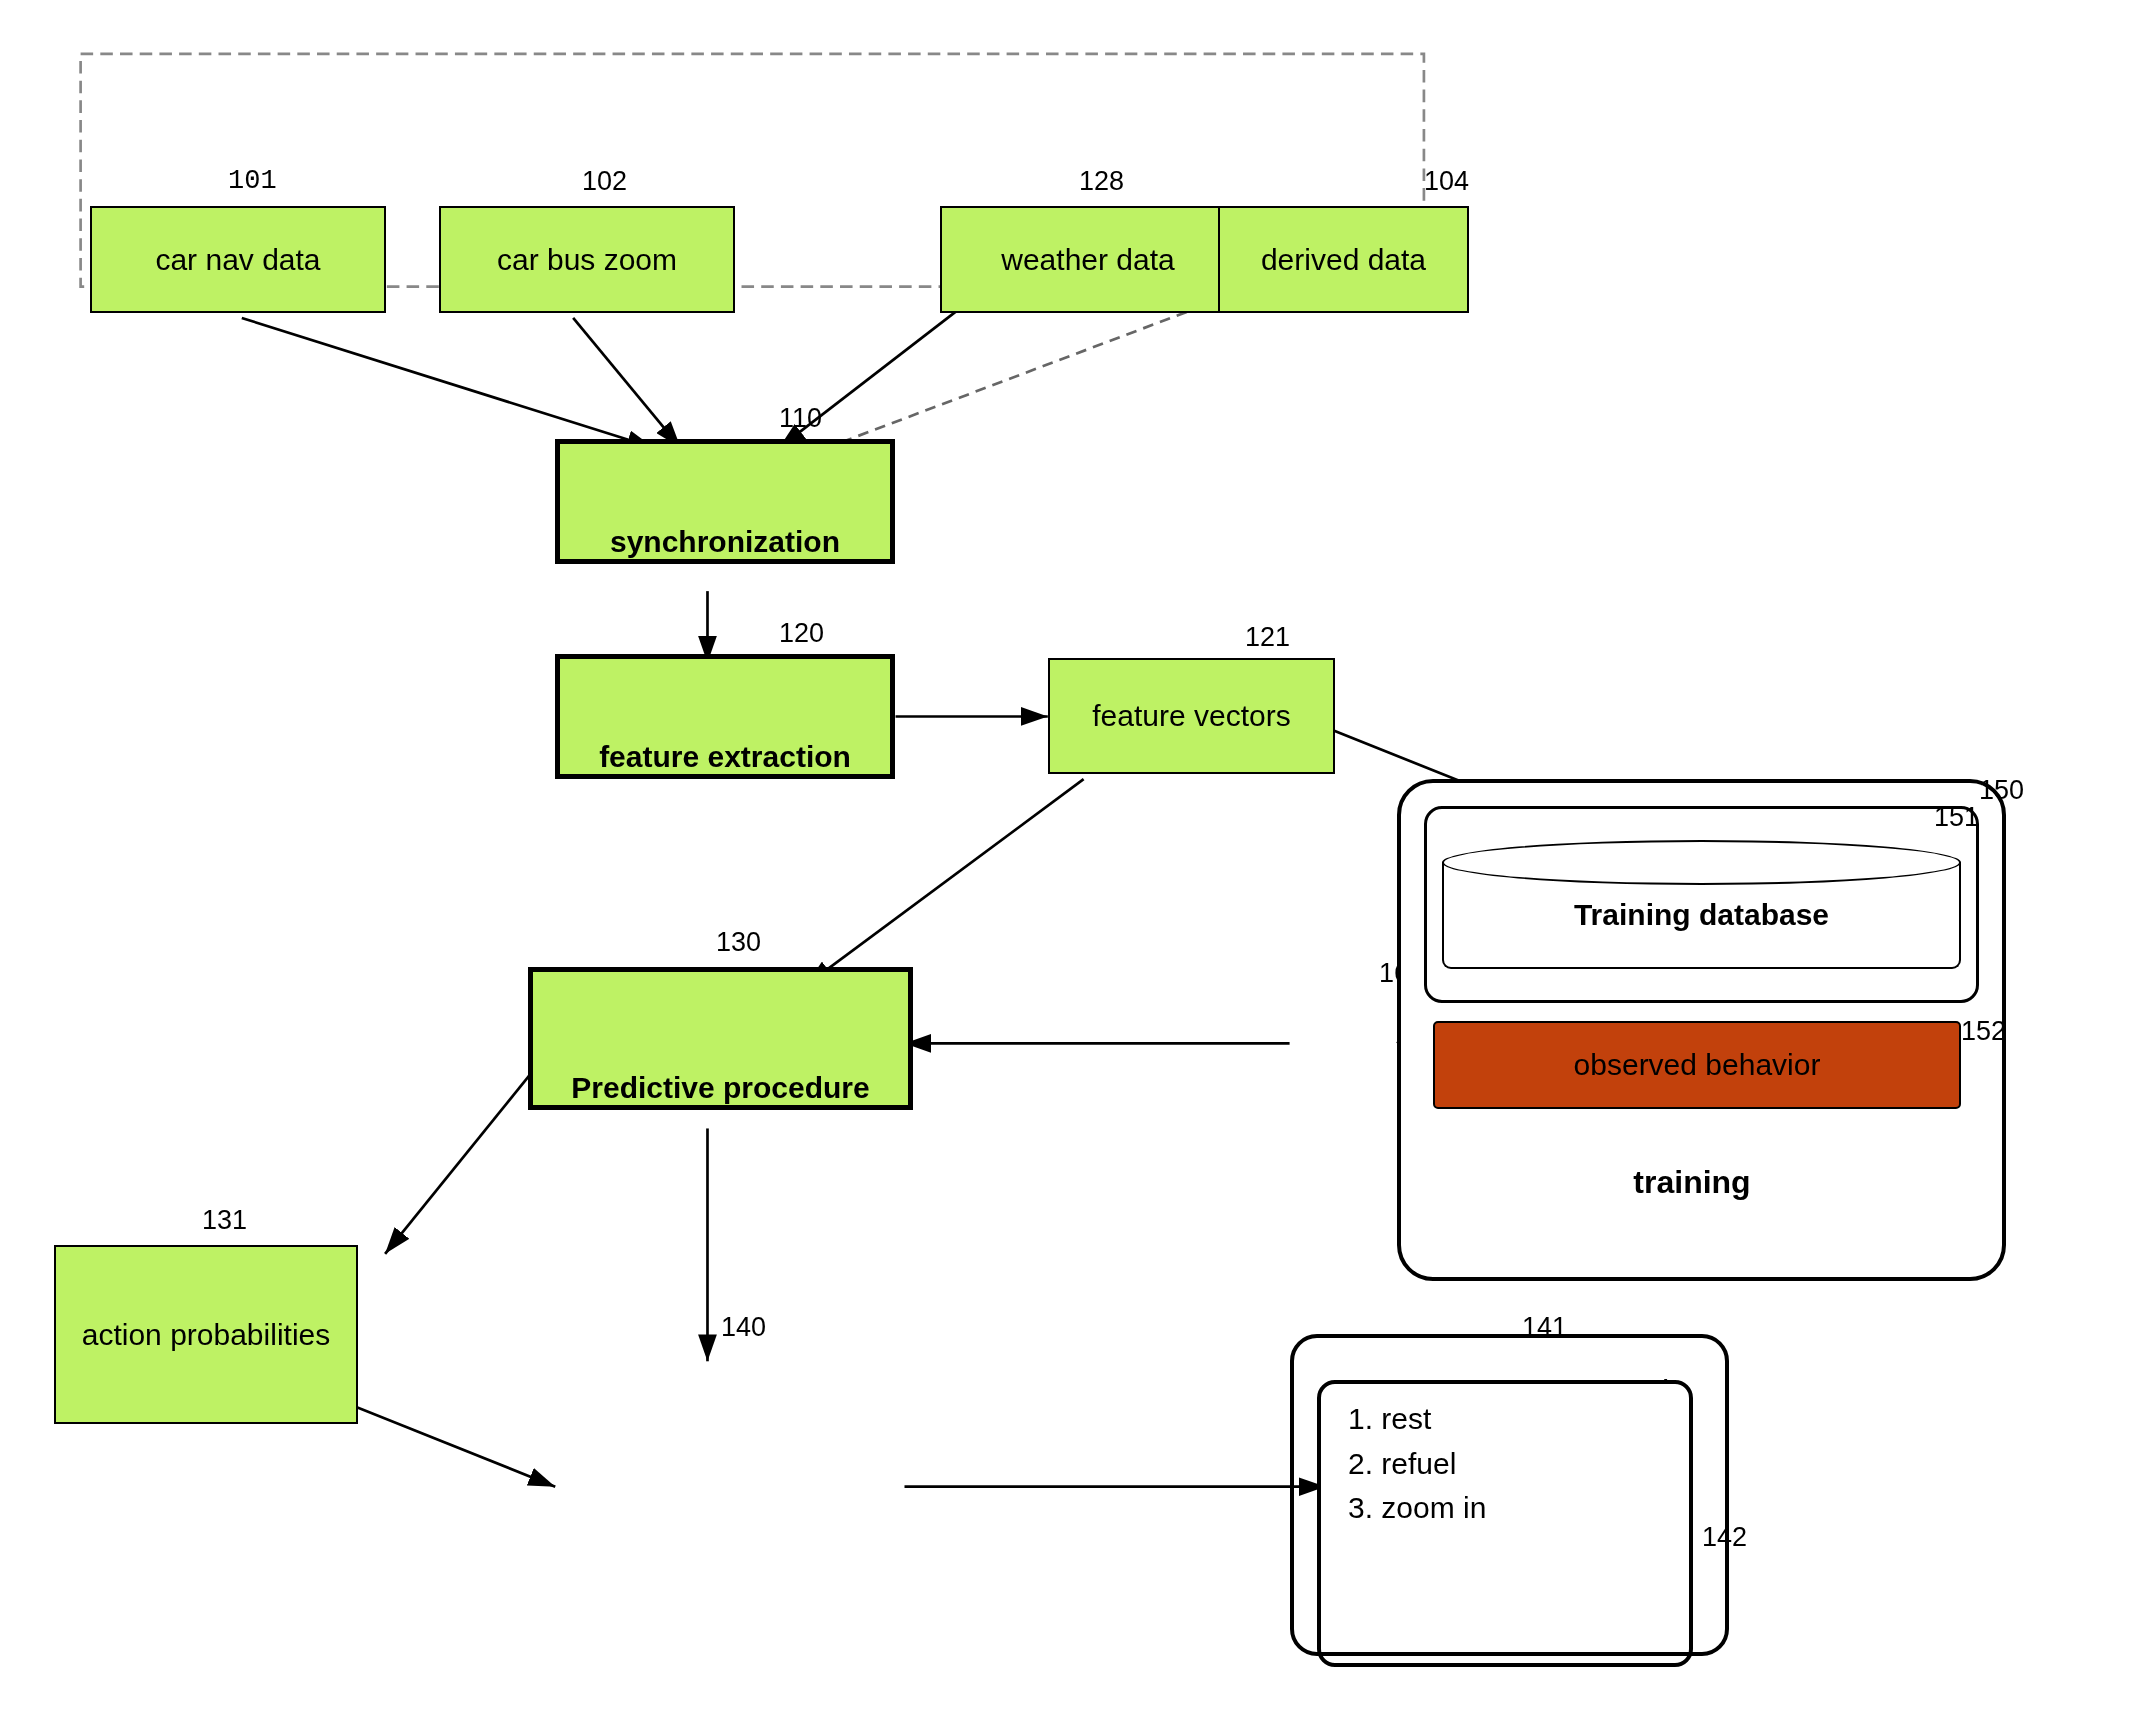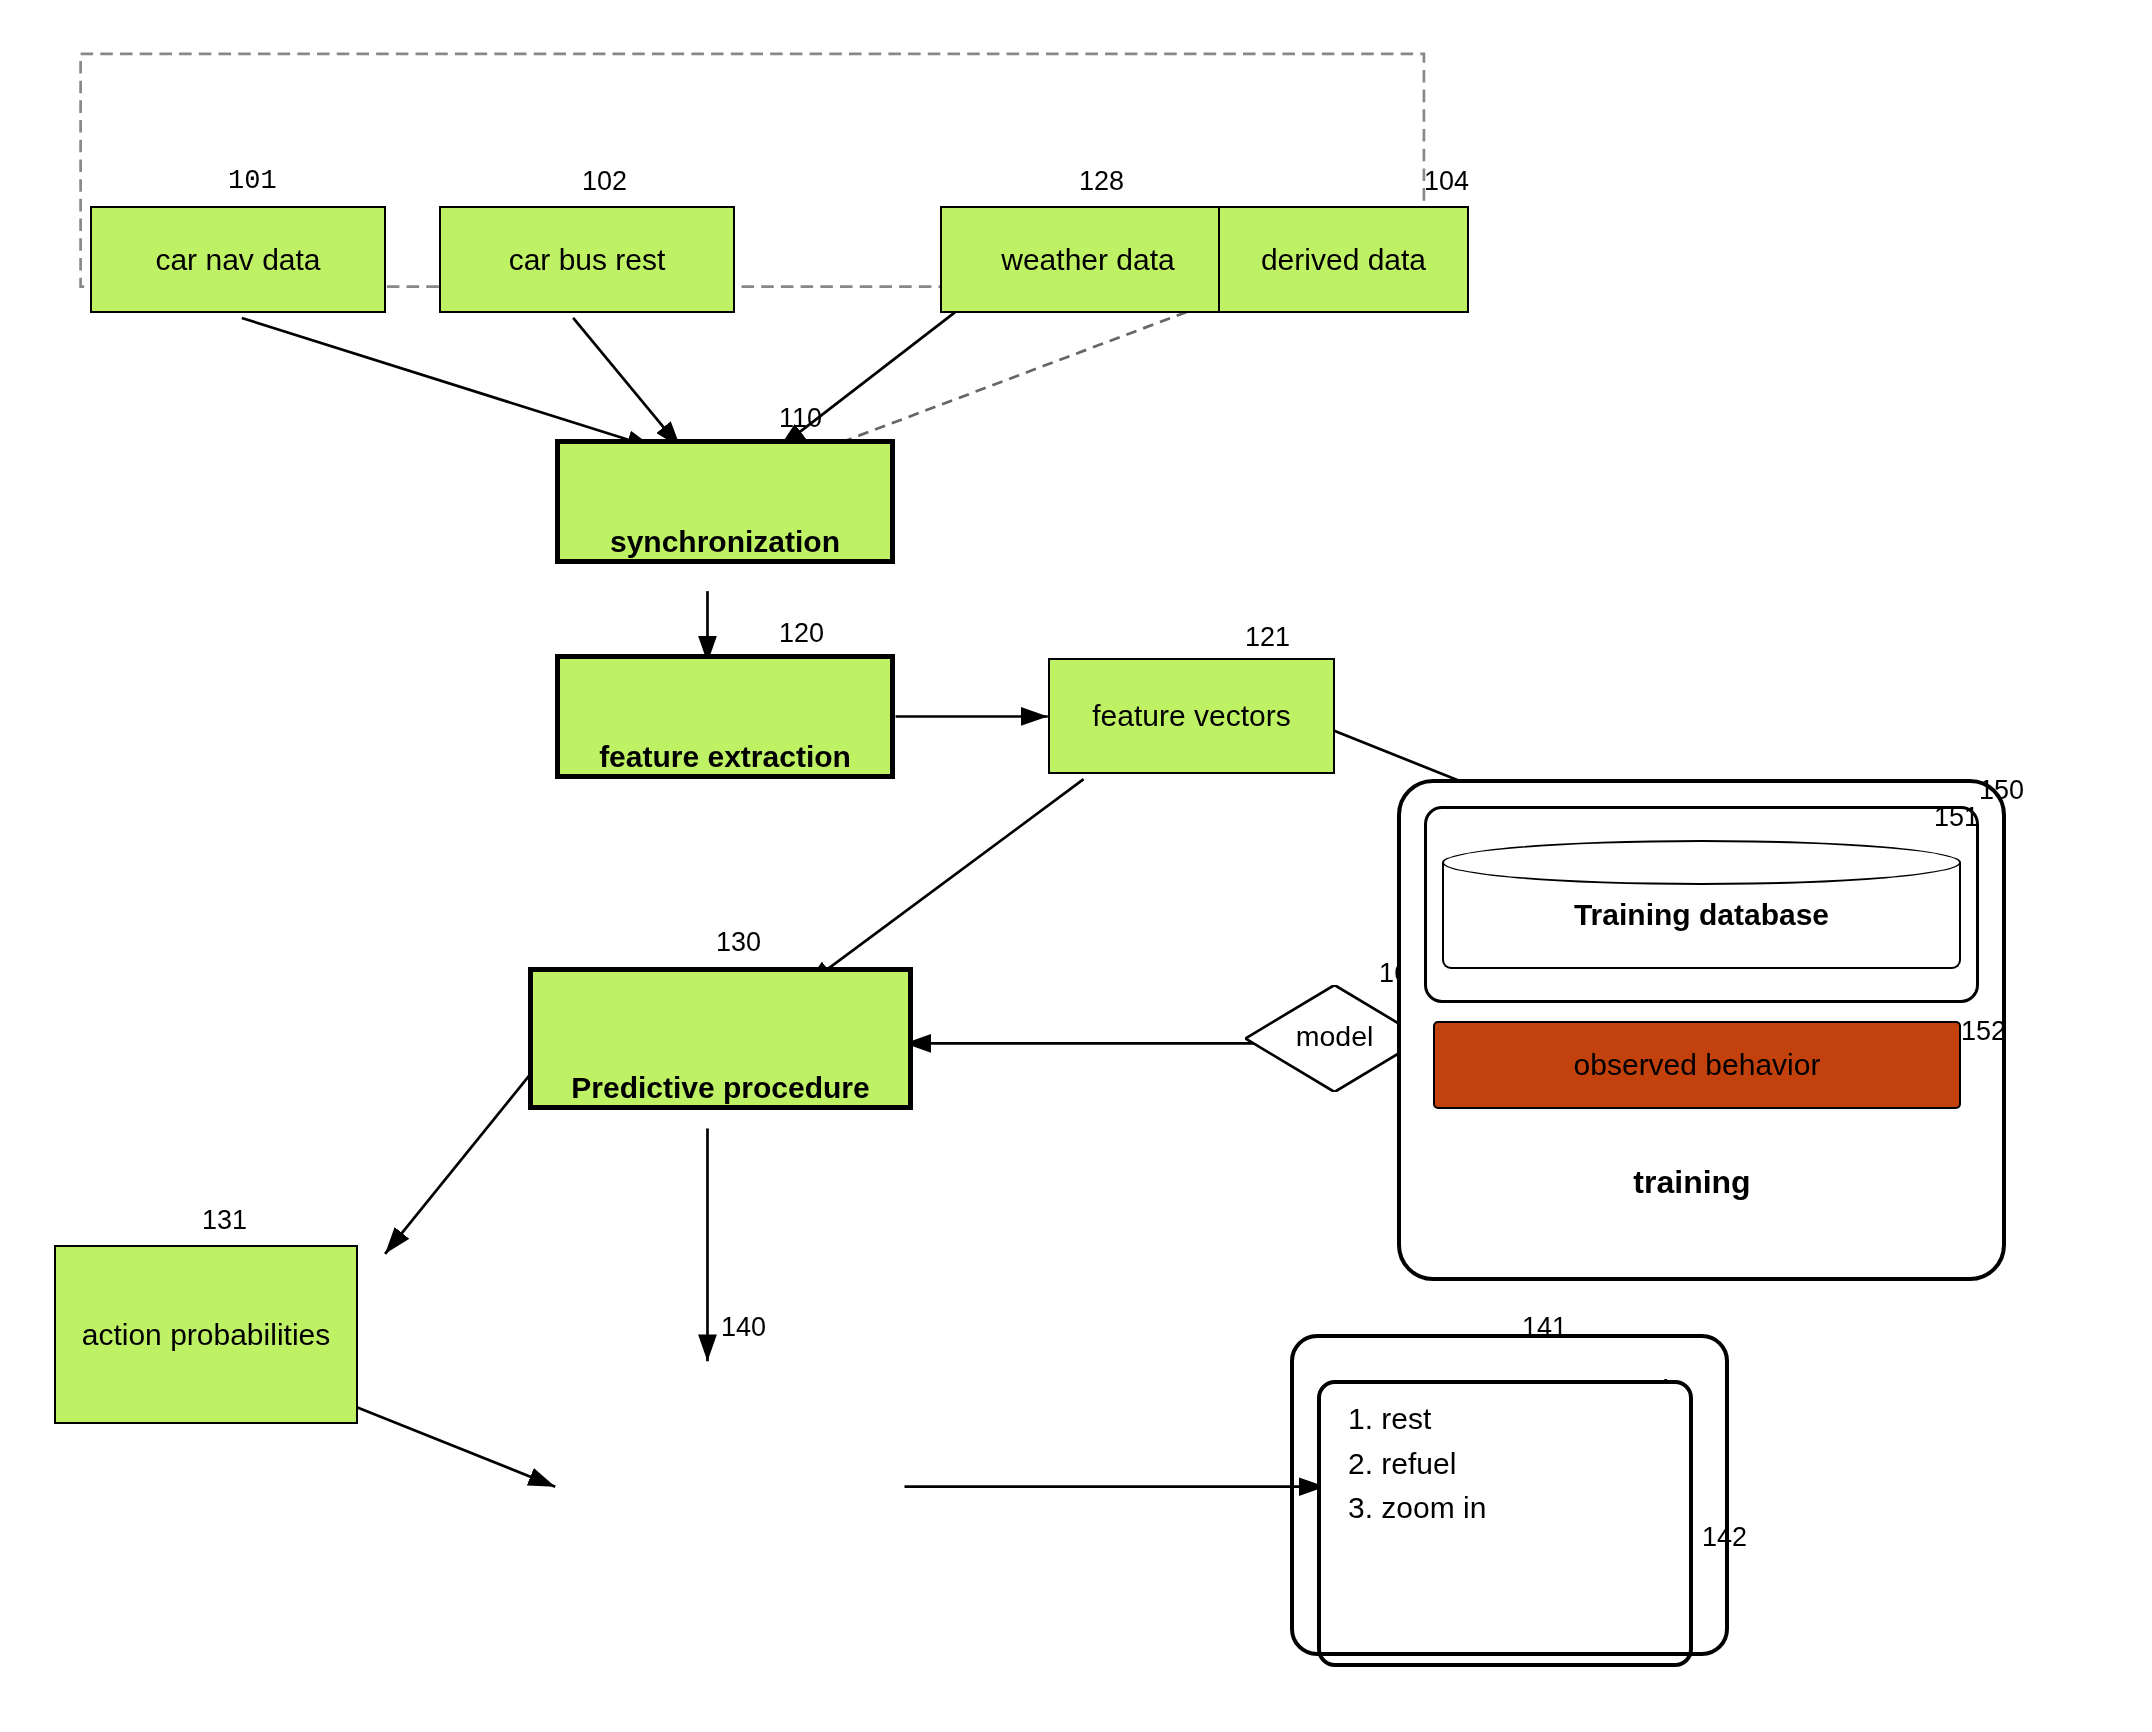--- a/index.html
+++ b/index.html
@@ -127,21 +127,21 @@
     <line x1="1860" y1="1540" x2="1860" y2="1800" stroke="#000" stroke-width="3" marker-end="url(#arrowhead)"></line>
     <line x1="1860" y1="1800" x2="1860" y2="1540" stroke="#000" stroke-width="3" marker-end="url(#arrowhead)"></line>
   </svg>
 
   <div class="box" style="left:90px; top:206px; width:296px; height:107px;">
     <span>car nav data</span>
   </div>
   <span class="ref" style="left:228px; top:166px;font-family:Liberation Mono, monospace;">101</span>
 
   <div class="box" style="left:439px; top:206px; width:296px; height:107px;">
-    <span>car bus rest</span>
+    <span>car bus zoom</span>
   </div>
   <span class="ref" style="left:582px; top:166px;">102</span>
 
   <div class="box" style="left:940px; top:206px; width:296px; height:107px;">
     <span>weather data</span>
   </div>
   <span class="ref" style="left:1079px; top:166px;">128</span>
 
   <div class="box" style="left:1218px; top:206px; width:251px; height:107px;">
     <span>derived data</span>
@@ -161,28 +161,20 @@
   <div class="box" style="left:1048px; top:658px; width:287px; height:116px;">
     <span>feature vectors</span>
   </div>
   <span class="ref" style="left:1245px; top:622px;">121</span>
 
   <div class="box box-bold" style="left:528px; top:967px; width:385px; height:143px;">
     <span>Predictive procedure</span>
   </div>
   <span class="ref" style="left:716px; top:927px;">130</span>
 
-  <div class="diamond-container" style="left:1245px; top:985px; width:179px; height:107px;">
-    <div style="position:relative; width:179px; height:107px;">
-      <svg width="179" height="107" viewBox="0 0 200 120">
-        <polygon points="100,0 200,60 100,120 0,60" fill="white" stroke="black" stroke-width="3"></polygon>
-        <text x="100" y="68" text-anchor="middle" font-size="32" font-family="Arial">model</text>
-      </svg>
-    </div>
-  </div>
   <span class="ref" style="left:1379px; top:958px;">160</span>
 
   <div class="box" style="left:54px; top:1245px; width:304px; height:179px;">
     <span>action probabilities</span>
   </div>
   <span class="ref" style="left:202px; top:1205px;">131</span>
 
   <span class="ref" style="left:721px; top:1312px;">140</span>
 
   <div style="position:absolute; left:1397px; top:779px; width:609px; height:502px; border:4.5px solid #000; border-radius:36px; background:#fff;">

